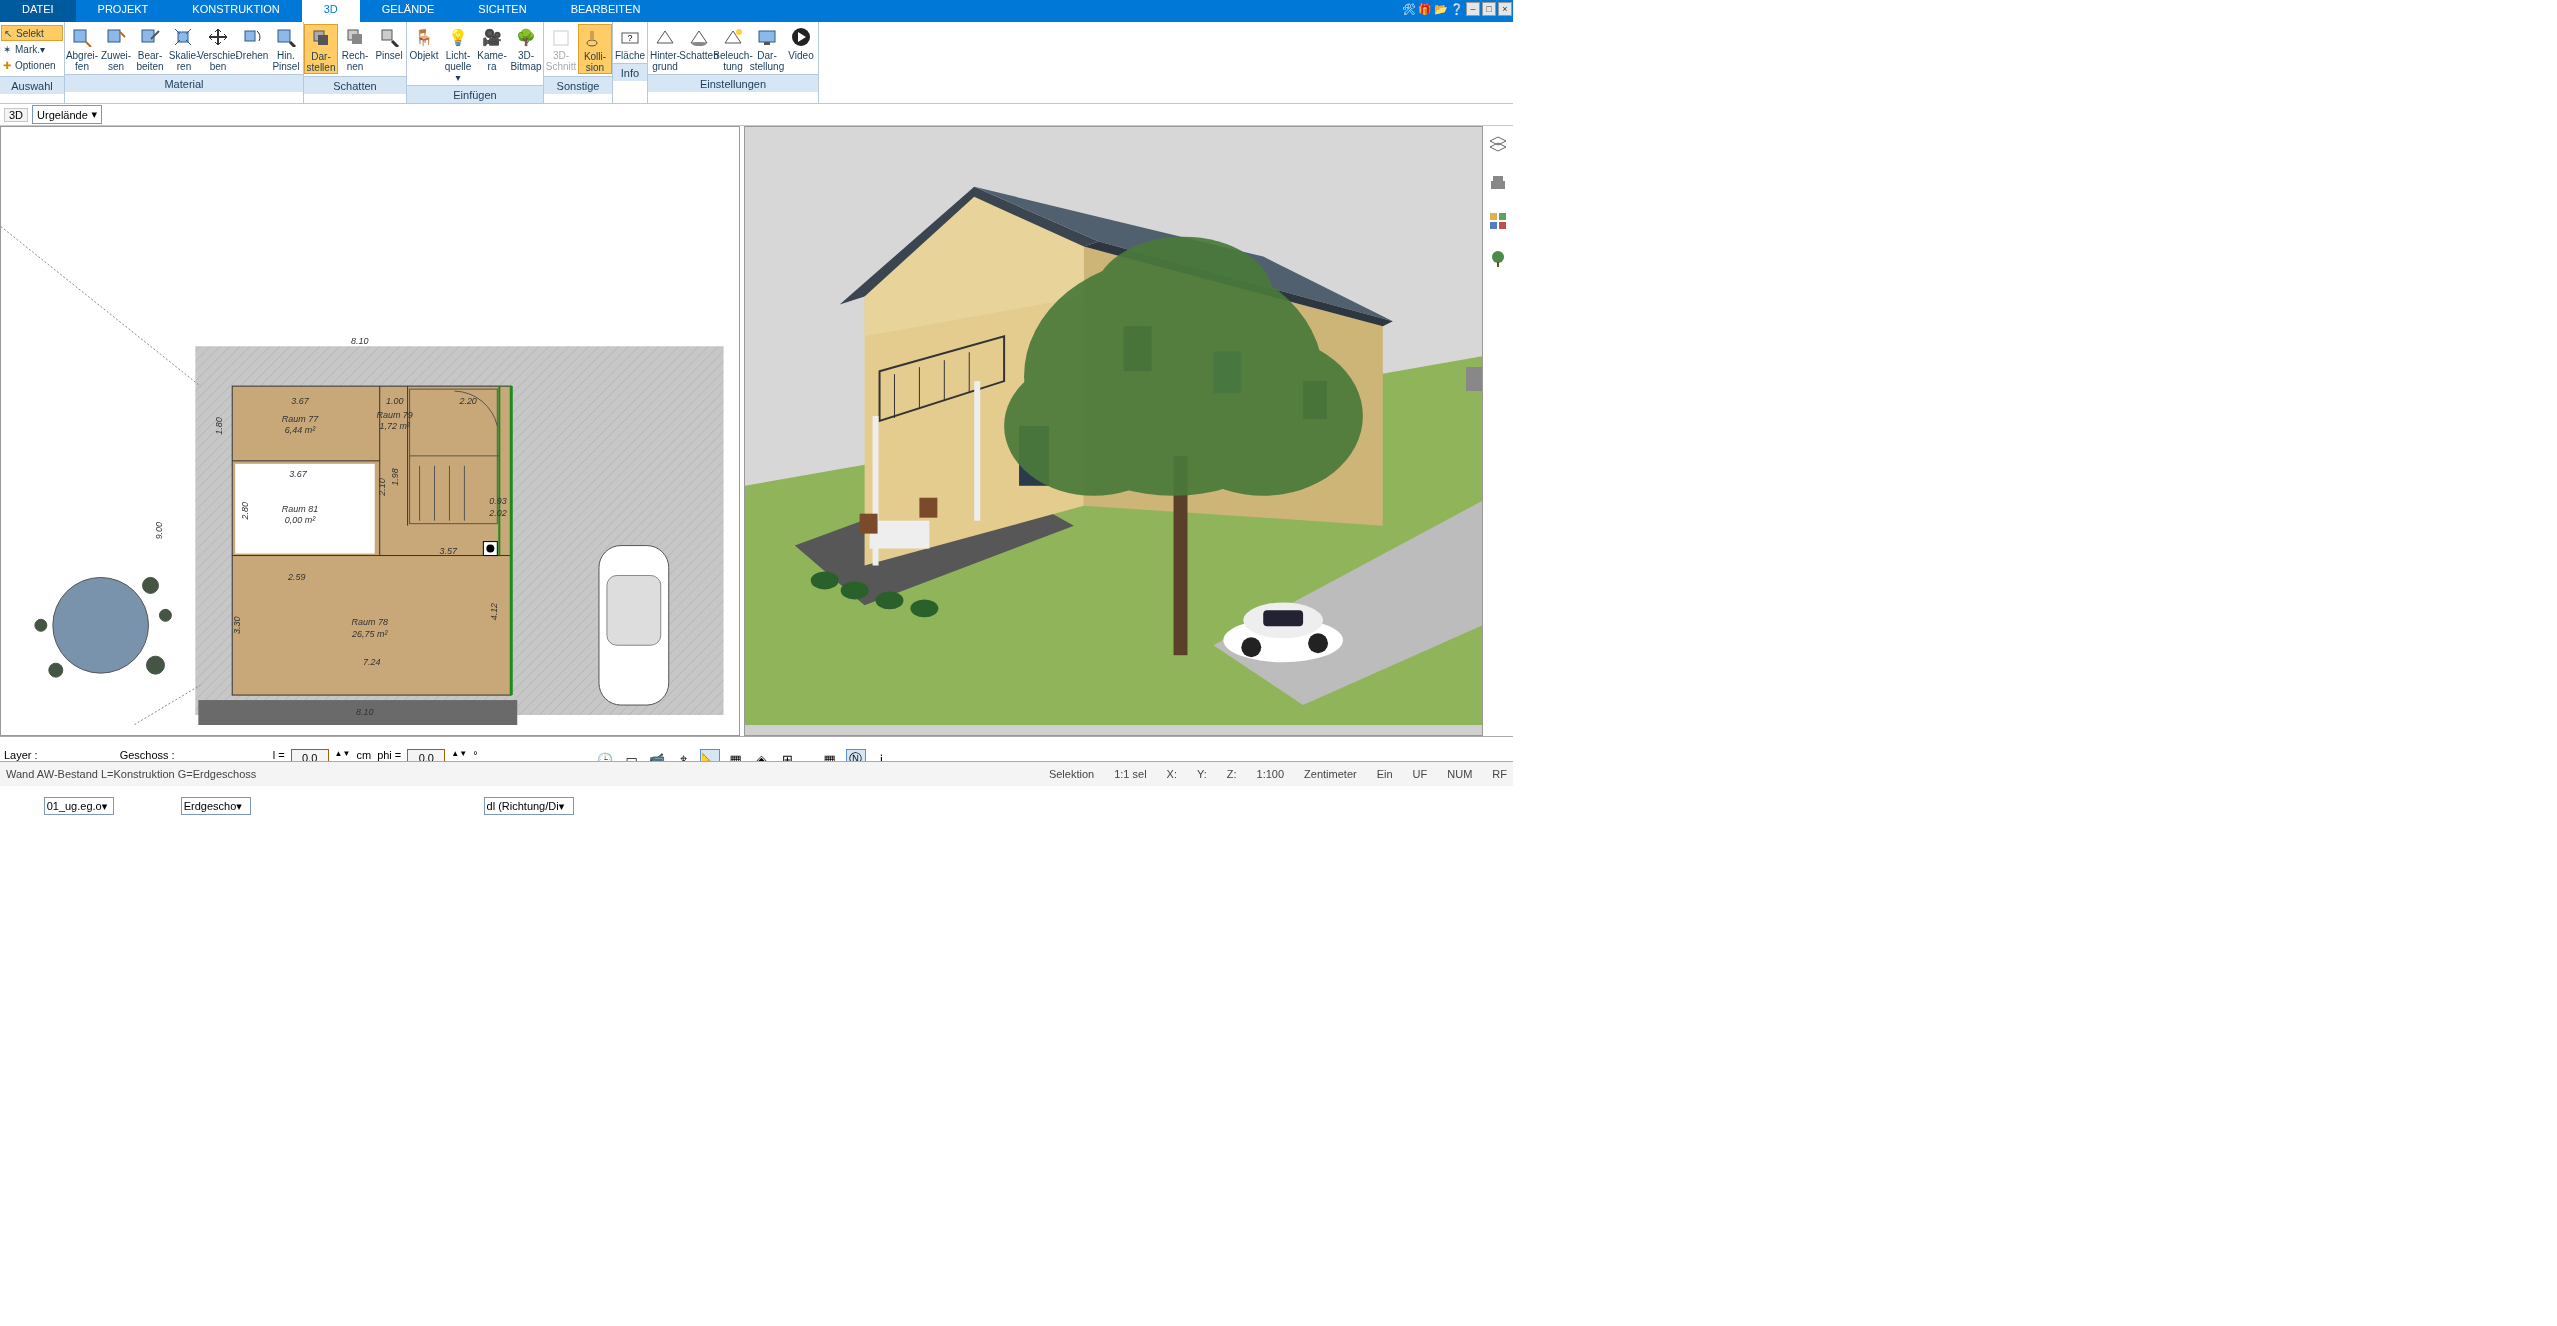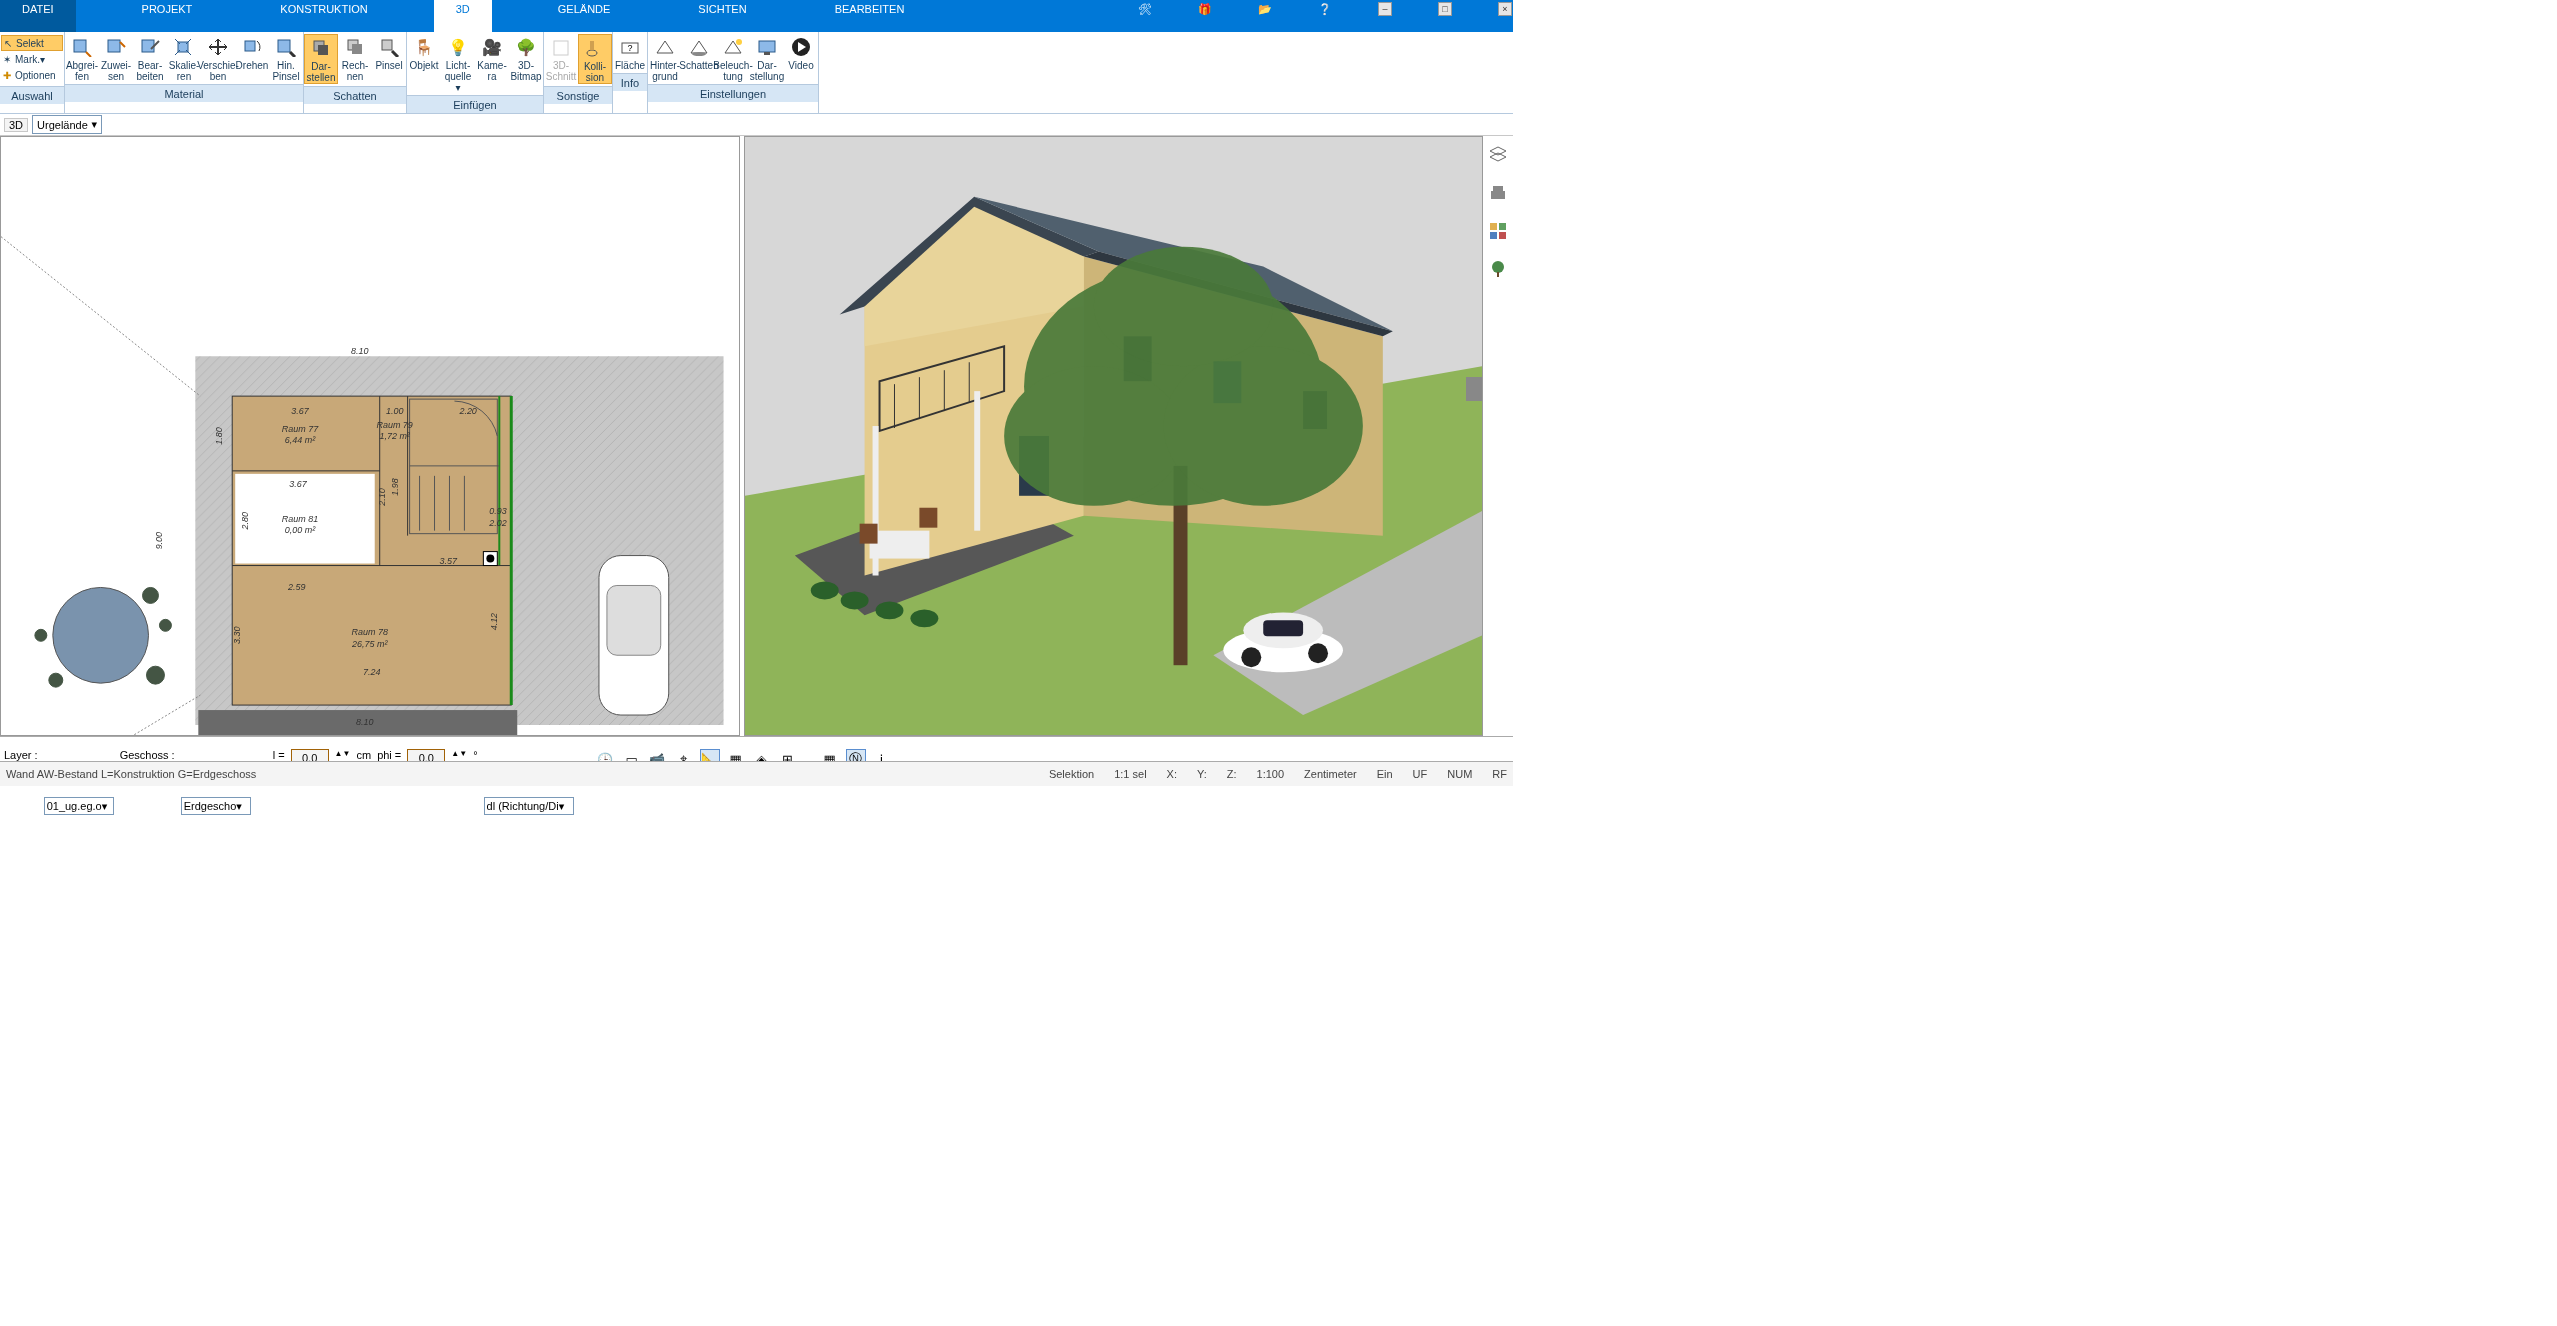--- a/index.html
+++ b/index.html
@@ -1,21 +1,21 @@
 <!DOCTYPE html>
 <html><head>
 <meta charset="utf-8">
 <style>
   * { box-sizing: border-box; margin: 0; padding: 0; font-family: "Segoe UI", Tahoma, sans-serif; }
   html, body { width: 100%; height: 100%; background: #fff; overflow: hidden; }
 
   .app { display: flex; flex-direction: column; width: 1513px; height: 786px; }
 
   
-  .menubar { height: 32px; background: #0078d7; display: flex; align-items: stretch; color: #fff; font-size: 11px; gap: 44px; }
+  .menubar { height: 22px; background: #0078d7; display: flex; align-items: stretch; color: #fff; font-size: 11px; }
   .menubar .tab { padding: 0 22px; line-height: 18px; cursor: pointer; }
   .menubar .tab.active { background: #fff; color: #0078d7; }
   .menubar .tab.datei { background: #005a9e; }
   .menubar .spacer { flex: 1; }
   .menubar .winbtn { width: 14px; height: 14px; margin: 2px 1px; background: #e6e6e6; border: 1px solid #999; display: flex; align-items: center; justify-content: center; color:#333; font-size:9px; }
   .menubar .sysicon { width: 14px; height: 14px; margin: 2px 1px; display:flex; align-items:center; justify-content:center; }
 
   
   .ribbon { display: flex; border-bottom: 1px solid #b5c9de; background:#fff;}
   .ribbon-group { display: flex; flex-direction: column; border-right: 1px solid #b5c9de; }

